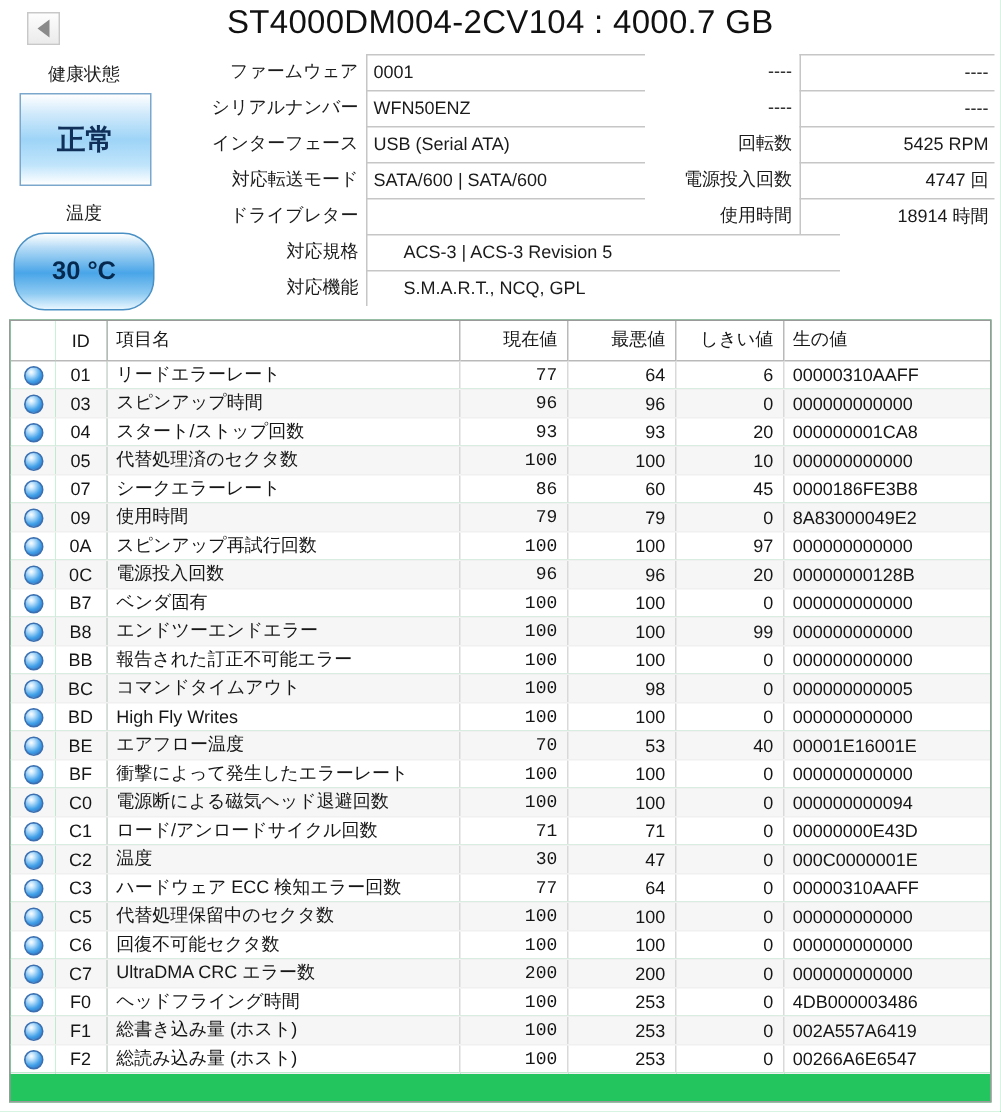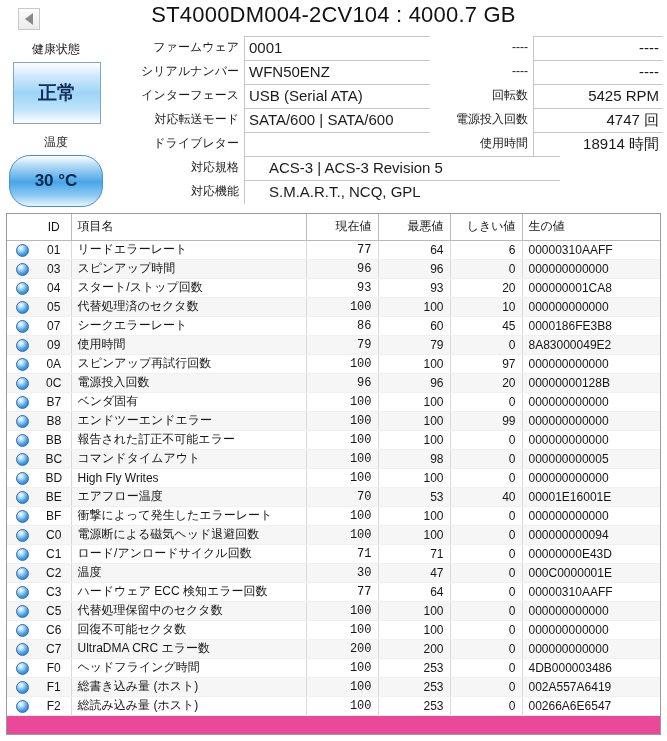--- a/index.html
+++ b/index.html
@@ -76,38 +76,38 @@
   
   .info-rows { position: absolute; left: 112px; top: 36px; width: 555px; }
   .inforow { display: flex; align-items: stretch; height: 24px; }
   .lbl {
     text-align: right; font-size: 12px; color: #1b1b1b;
     padding-right: 5px; line-height: 22px; white-space: nowrap;
   }
   .val {
     border-top: 1px solid #c6c6c6;
     border-left: 1px solid #c6c6c6;
-    font-size: 15px; color: #1b1b1b;
+    font-size: 12px; color: #1b1b1b;
     padding: 0 4px; line-height: 22px; white-space: nowrap;
     overflow: hidden;
   }
   .val.r { text-align: right; }
   .lbl.w1 { width: 132px; }
   .val.w1 { width: 186px; }
   .lbl.w2 { width: 103px; }
   .val.w2 { width: 130px; }
   .val.wide { width: 316px; padding-left: 24px; }
 
   
   .table-wrap {
     position: absolute;
     left: 6px; top: 213px;
     width: 655px; height: 522px;
     border: 1px solid #9a9a9a;
-    background: #ec4899;
+    background: #22c55e;
     overflow: hidden;
   }
   table.smart {
     width: 100%;
     border-collapse: collapse;
     font-size: 12px;
     color: #161616;
   }
   table.smart thead th {
     height: 26px;

